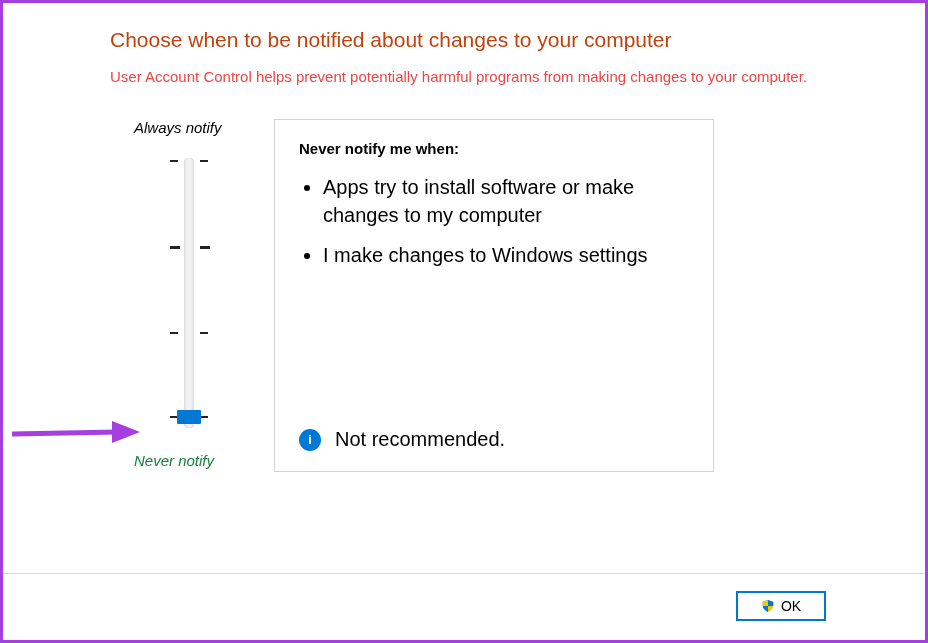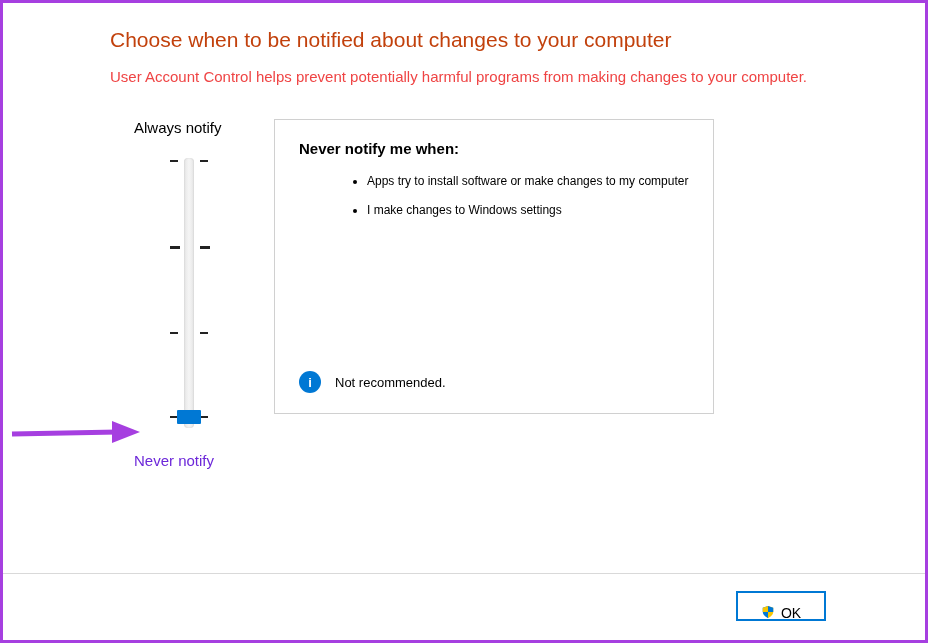--- a/index.html
+++ b/index.html
@@ -5,50 +5,50 @@
     * { box-sizing: border-box; margin: 0; padding: 0; }
     body { font-family: "Segoe UI", Arial, sans-serif; background: #fff; width: 928px; height: 643px; position: relative; }
     .outer-border { position: absolute; inset: 0; border: 3px solid #a63fe0; }
     .content-wrap { padding: 28px 0 0 110px; width: 920px; }
     .heading { color: #c2410c; font-size: 21px; font-weight: 400; margin-bottom: 14px; }
     .desc { color: #ef4444; font-size: 15px; line-height: 1.4; margin-bottom: 2px; }
     .help-link { color: #0066cc; font-size: 15px; text-decoration: underline; display: inline-block; }
 
     .middle-area { display: flex; align-items: flex-start; margin-top: 32px; }
 
-    .slider-column { width: 160px; position: relative; }
+    .slider-column { width: 160px; position: relative; font-style: italic; }
     .slider-top-label { color: #000; font-size: 15px; margin-left: 24px; margin-bottom: 18px; }
-    .slider-bottom-label { color: #6d28d9; font-size: 15px; margin-left: 24px; margin-top: 8px; }
+    .slider-bottom-label { color: #15803d; font-size: 15px; margin-left: 24px; margin-top: 8px; }
 
     .slider-rail-wrap { position: relative; height: 290px; margin-left: 54px; width: 50px; }
     .rail-bg { position: absolute; left: 20px; top: 4px; width: 10px; height: 270px; background: linear-gradient(to right,#e6e6e6,#f5f5f5,#e6e6e6); border-radius: 4px; box-shadow: inset 0 0 2px rgba(0,0,0,.15); }
 
     .tick { position: absolute; width: 8px; height: 2px; background: #222; }
     .tick.left  { left: 6px; }
     .tick.right { left: 36px; }
     .tick.bold { width: 10px; height: 3px; }
     .t0 { top: 6px; }
     .t1 { top: 92px; }
     .t2 { top: 178px; }
     .t3 { top: 262px; }
 
     .thumb { position: absolute; left: 13px; top: 256px; width: 24px; height: 14px; background: #0078d4; border-radius: 1px; cursor: pointer; }
 
     .arrow-annot { position: absolute; left: 10px; top: 419px; pointer-events: none; }
 
-    .info-panel { border: 1px solid #d0d0d0; width: 440px; height: 295px; padding: 20px 24px; margin-left: 4px; position: relative; display: flex; flex-direction: column; }
+    .info-panel { border: 1px solid #d0d0d0; width: 440px; height: 353px; padding: 20px 24px; margin-left: 4px; position: relative; display: flex; flex-direction: column; }
     .panel-title { font-weight: 700; font-size: 15px; margin-bottom: 16px; }
     .panel-list { list-style: disc; padding-left: 24px; }
-    .panel-list li { font-size: 12px; margin-bottom: 12px; line-height: 1.4; margin-left: 44px; }
+    .panel-list li { font-size: 20px; margin-bottom: 12px; line-height: 1.4; }
     .panel-footer { margin-top: auto; display: flex; align-items: center; gap: 14px; }
     .info-icon-c { width: 22px; height: 22px; border-radius: 50%; background: #0078d4; display: flex; align-items: center; justify-content: center; color: #fff; font-size: 13px; font-weight: 700; font-family: "Segoe UI", Arial, sans-serif; }
-    .footer-text { font-size: 13px; }
+    .footer-text { font-size: 20px; }
 
     .button-bar { position: absolute; bottom: 6px; left: 3px; right: 3px; border-top: 1px solid #d9d9d9; height: 64px; display: flex; align-items: center; justify-content: flex-end; padding-right: 100px; gap: 18px; }
-    .btn { min-width: 88px; height: 28px; font-size: 14px; background: #fff; border: 1px solid #9e9e9e; display: flex; justify-content: center; gap: 6px; cursor: pointer; padding: 12px 12px; }
+    .btn { min-width: 88px; height: 28px; font-size: 14px; background: #fff; border: 1px solid #9e9e9e; display: flex; align-items: center; justify-content: center; gap: 6px; cursor: pointer; padding: 12px 12px; }
     .btn.primary { border: 1px solid #0078d4; outline: 1px solid #0078d4; }
     .shield-icon-svg { width: 14px; height: 14px; }
   </style>
 </head>
 <body>
 
 <div class="outer-border"></div>
 
 <svg class="arrow-annot" width="130" height="30" viewBox="0 0 130 30">
   <line x1="2" y1="15" x2="108" y2="13" stroke="#a63fe0" stroke-width="5"></line>

